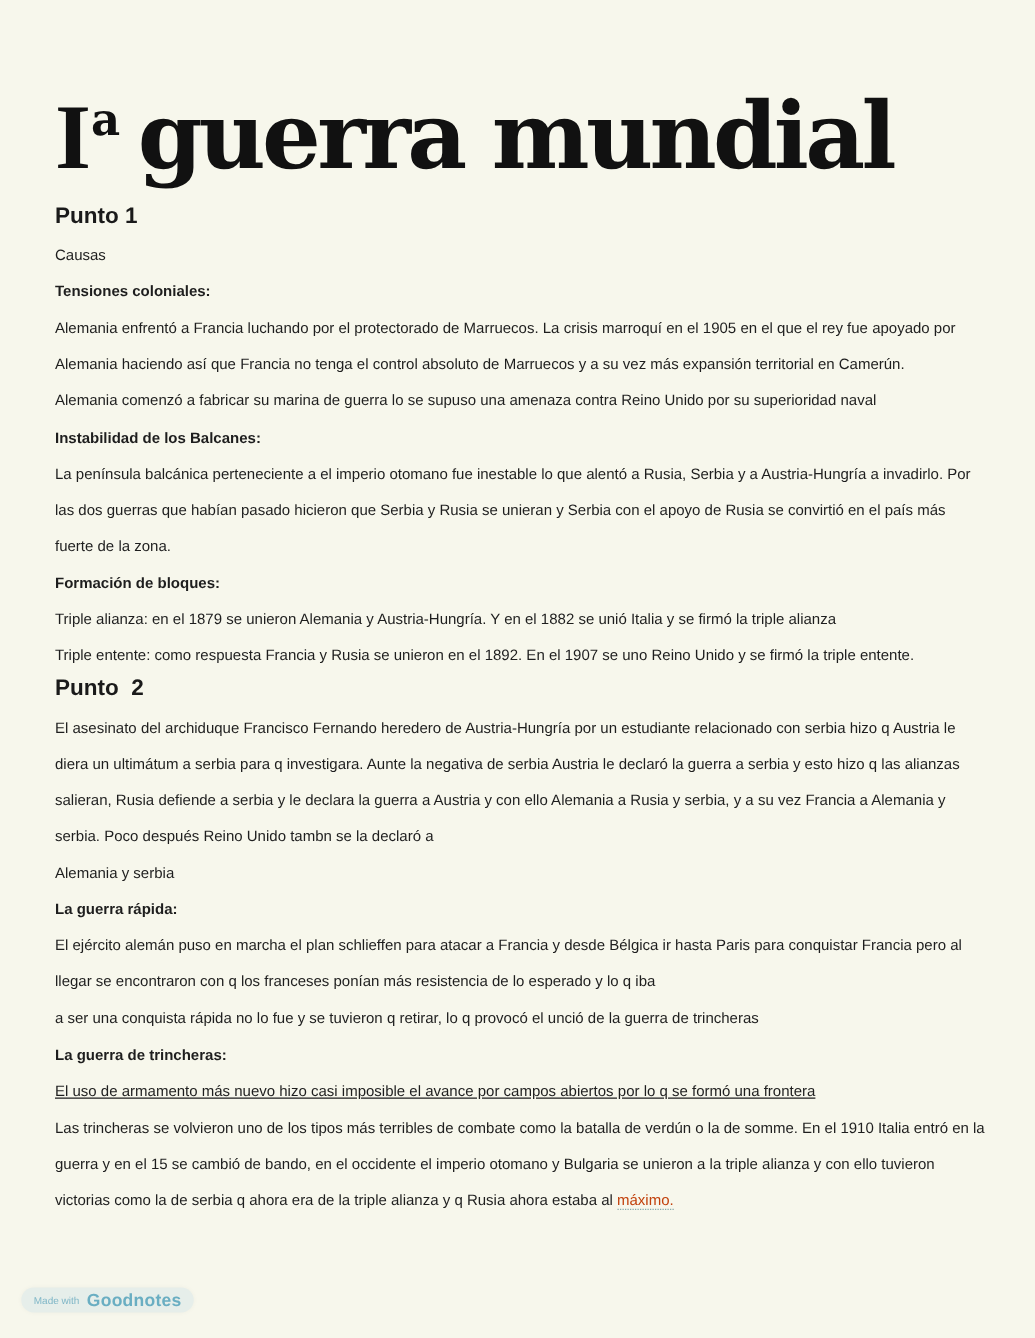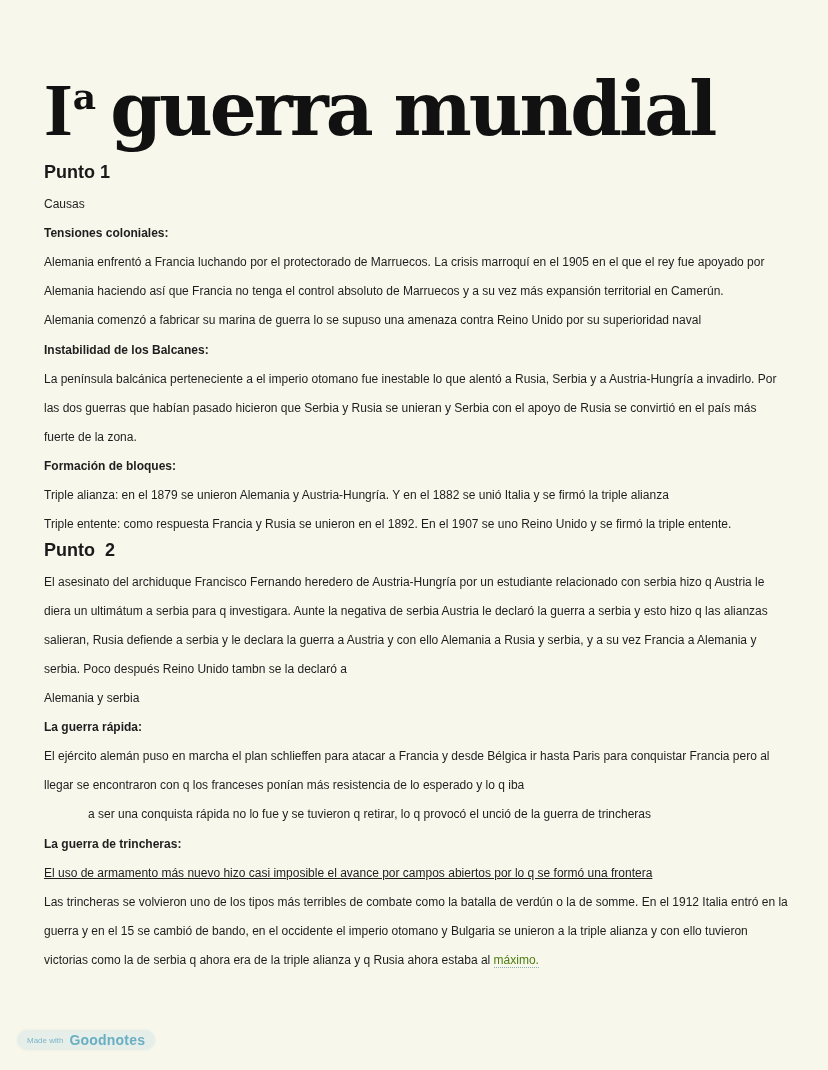--- a/index.html
+++ b/index.html
@@ -55,21 +55,21 @@
       left: 44px;
       font-size: 12px;
       color: #1e1e1e;
       white-space: nowrap;
       line-height: 16px;
     }
     .bold {
       font-weight: bold;
     }
     .link {
-      color: #4d7c0f;
+      color: #c2410c;
       border-bottom: 1px dotted #8aa;
     }
     .badge {
       position: absolute;
       left: 17px;
       top: 1030px;
       height: 20px;
       padding: 0 10px;
       border-radius: 12px;
       background: #e6eeea;
@@ -116,24 +116,24 @@
 
 <div class="line" style="top:574px;">El asesinato del archiduque Francisco Fernando heredero de Austria-Hungría por un estudiante relacionado con serbia hizo q Austria le</div>
 <div class="line" style="top:603px;">diera un ultimátum a serbia para q investigara. Aunte la negativa de serbia Austria le declaró la guerra a serbia y esto hizo q las alianzas</div>
 <div class="line" style="top:632px;">salieran, Rusia defiende a serbia y le declara la guerra a Austria y con ello Alemania a Rusia y serbia, y a su vez Francia a Alemania y</div>
 <div class="line" style="top:661px;">serbia. Poco después Reino Unido tambn se la declaró a</div>
 <div class="line" style="top:690px;">Alemania y serbia</div>
 
 <div class="line bold" style="top:719px;">La guerra rápida:</div>
 <div class="line" style="top:748px;">El ejército alemán puso en marcha el plan schlieffen para atacar a Francia y desde Bélgica ir hasta Paris para conquistar Francia pero al</div>
 <div class="line" style="top:777px;">llegar se encontraron con q los franceses ponían más resistencia de lo esperado y lo q iba</div>
-<div class="line" style="top:806px;margin-left:44px;">a ser una conquista rápida no lo fue y se tuvieron q retirar, lo q provocó el unció de la guerra de trincheras</div>
+<div class="line" style="top:806px;">a ser una conquista rápida no lo fue y se tuvieron q retirar, lo q provocó el unció de la guerra de trincheras</div>
 
 <div class="line bold" style="top:836px;">La guerra de trincheras:</div>
 <div class="line" style="top:865px;text-decoration:underline;">El uso de armamento más nuevo hizo casi imposible el avance por campos abiertos por lo q se formó una frontera</div>
-<div class="line" style="top:894px;">Las trincheras se volvieron uno de los tipos más terribles de combate como la batalla de verdún o la de somme. En el 1912 Italia entró en la</div>
+<div class="line" style="top:894px;">Las trincheras se volvieron uno de los tipos más terribles de combate como la batalla de verdún o la de somme. En el 1910 Italia entró en la</div>
 <div class="line" style="top:923px;">guerra y en el 15 se cambió de bando, en el occidente el imperio otomano y Bulgaria se unieron a la triple alianza y con ello tuvieron</div>
 <div class="line" style="top:952px;"><span>victorias como la de serbia q ahora era de la triple alianza y q Rusia ahora estaba al </span><span class="link">máximo.</span></div>
 
 <div class="badge">
   <span class="made">Made with</span>
   <span class="brand">Goodnotes</span>
 </div>
 
 </body></html>

